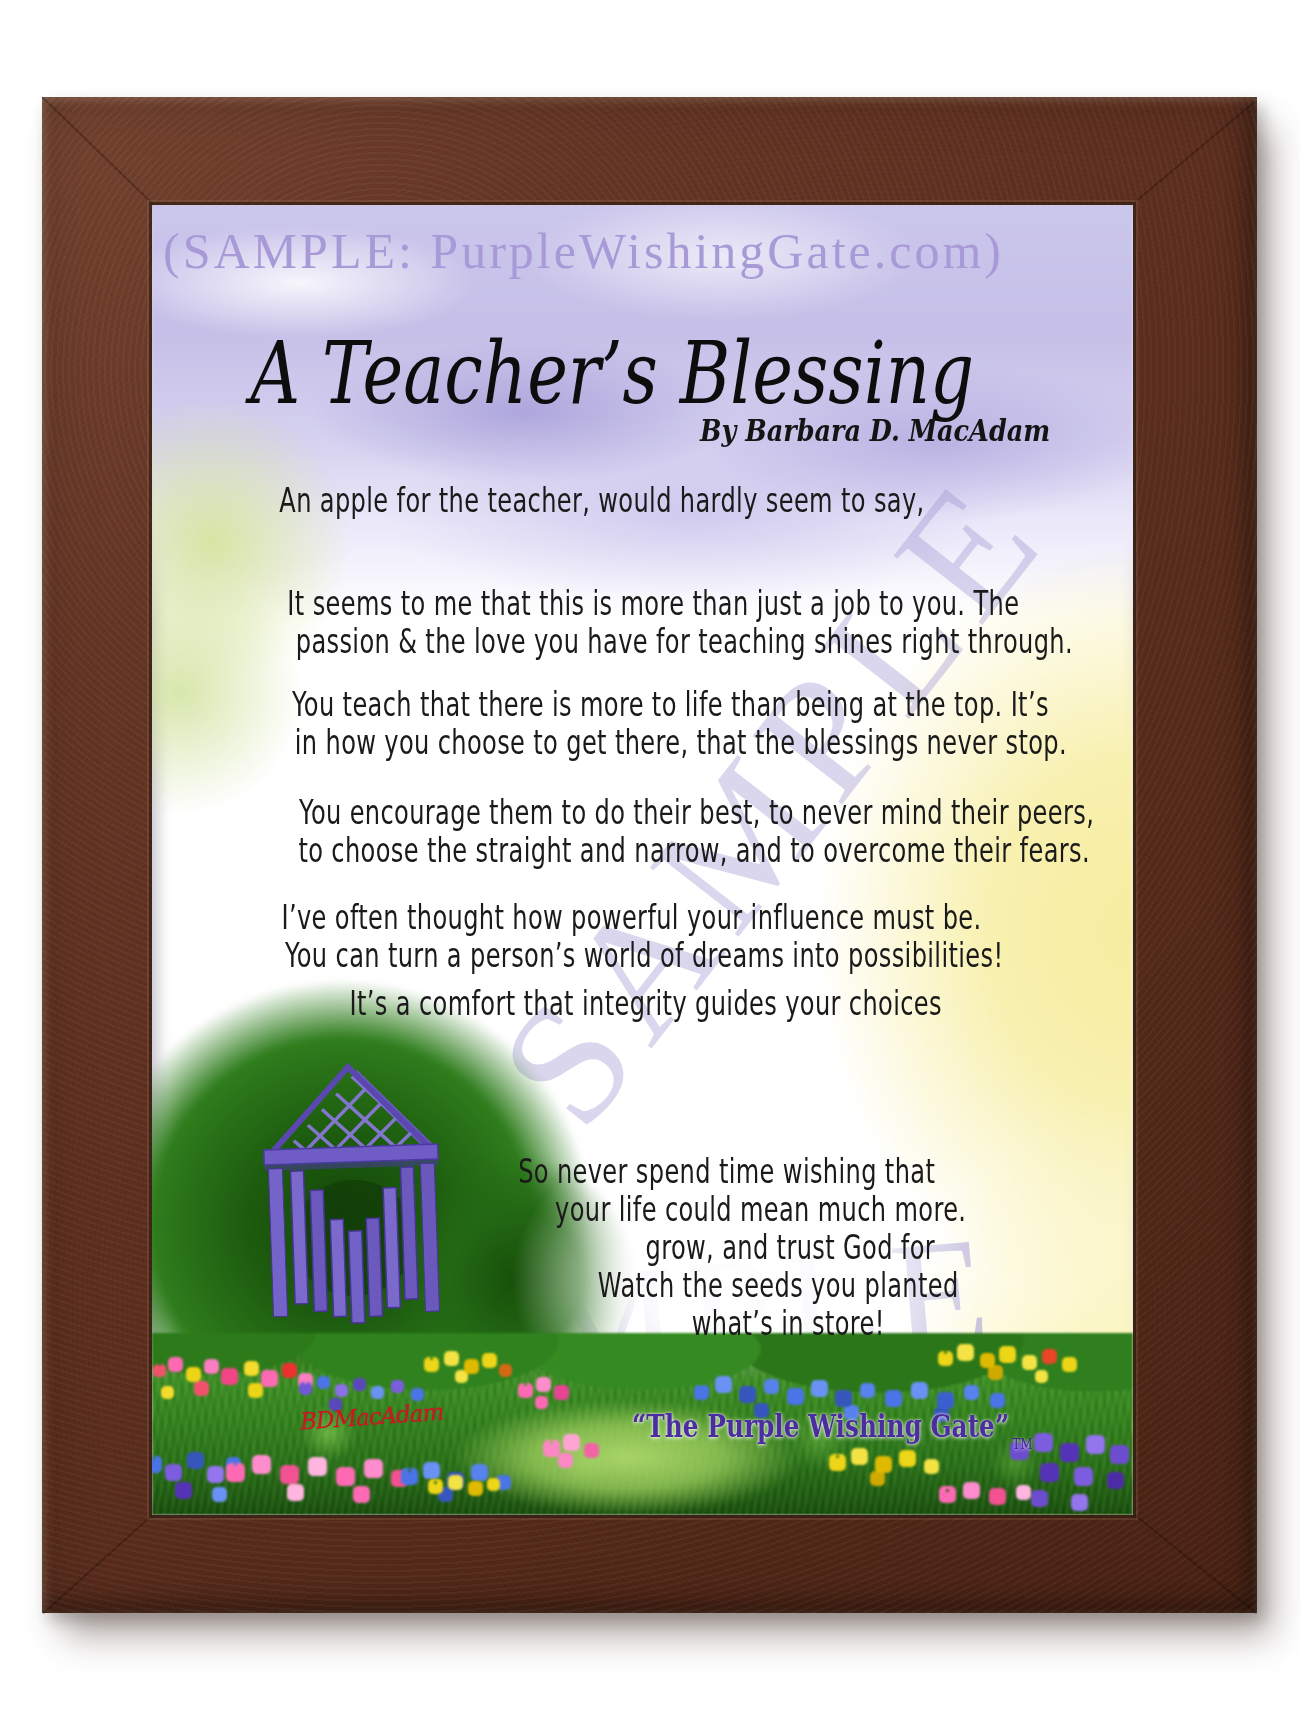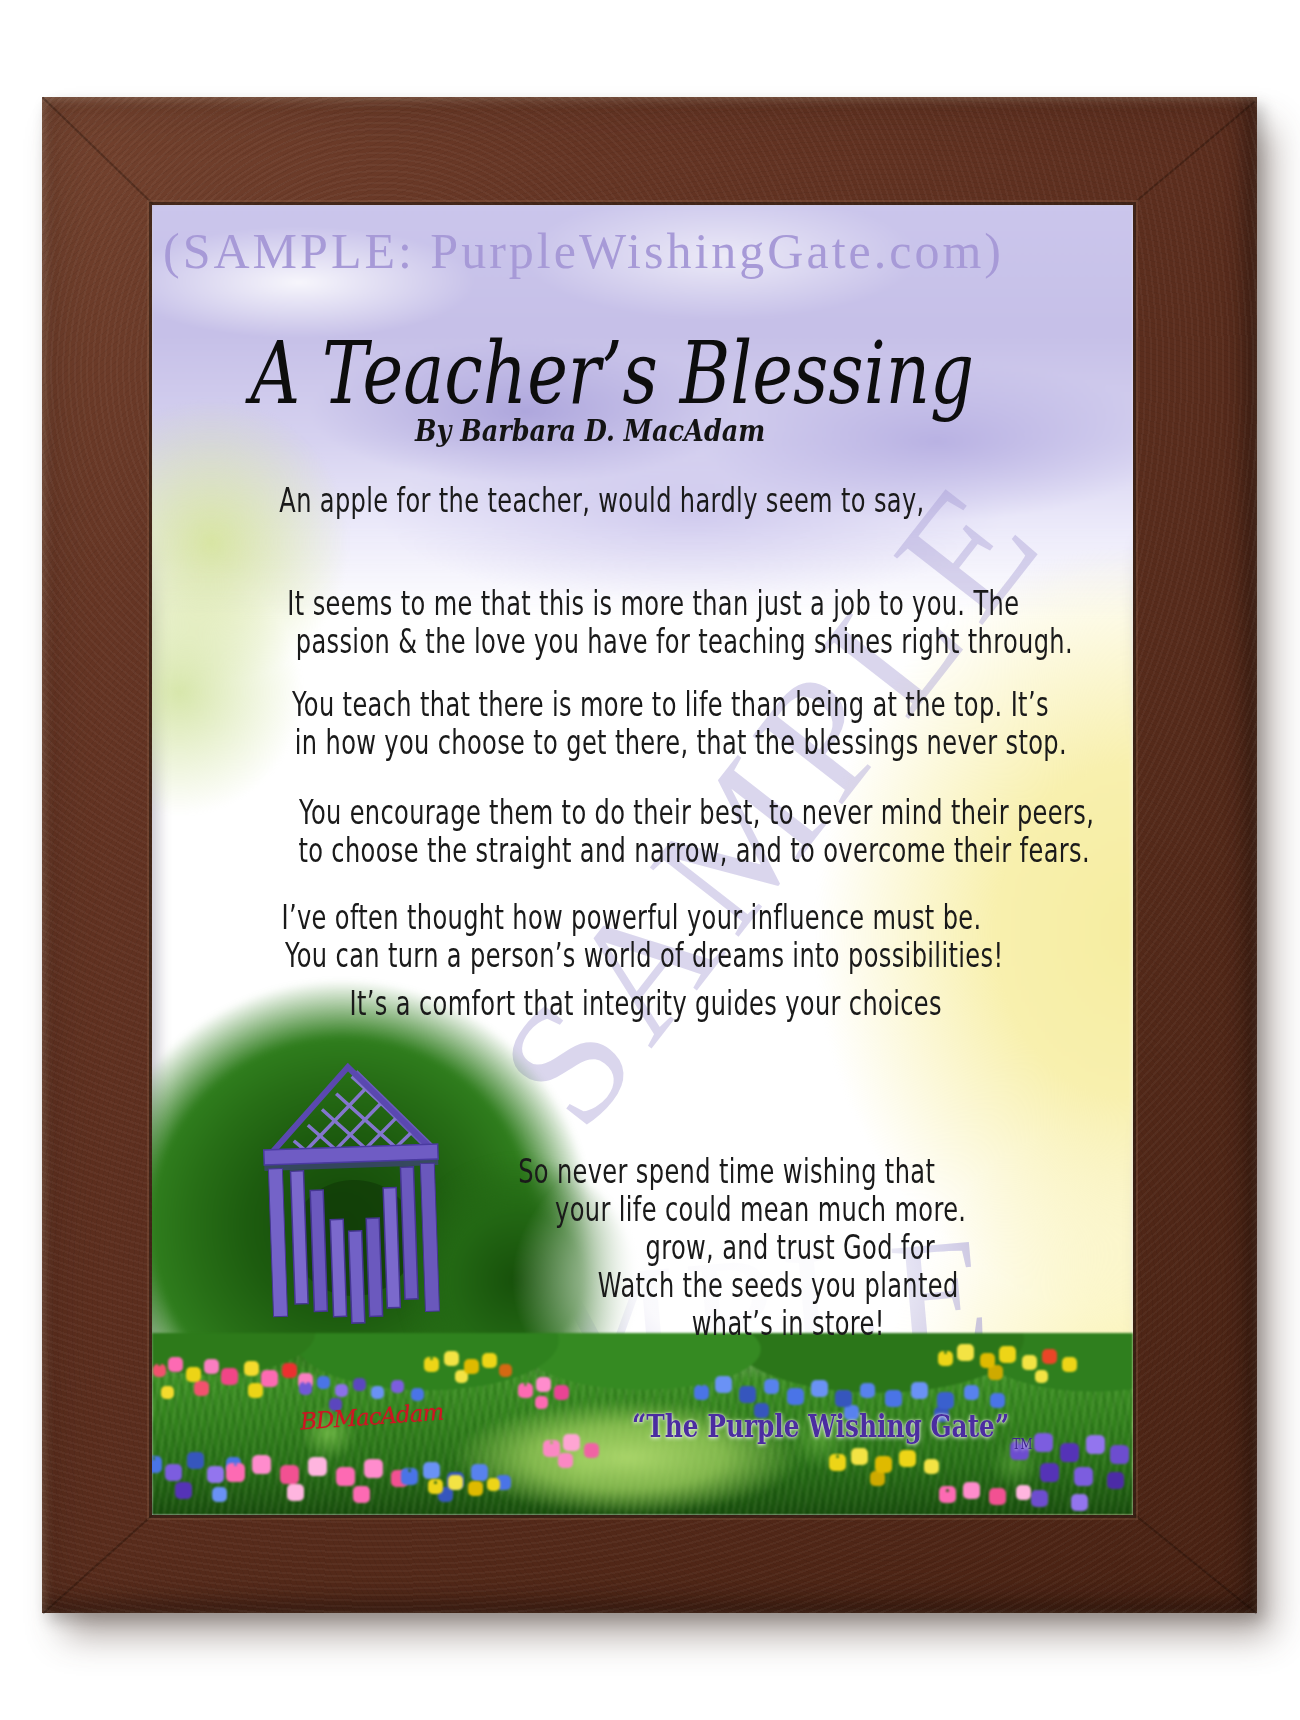--- a/index.html
+++ b/index.html
@@ -99,21 +99,21 @@
   .tmline .scale{display:inline-block;transform:scaleX(.8);transform-origin:center;}
   .tmsym{font-size:15px;font-weight:400;color:#3f2590;vertical-align:-12px;margin-left:4px;
        text-shadow:0 1px 4px rgba(255,255,255,.9);}
 
   
   .header{left:0;top:17px;width:863px;text-align:center;font-family:"Liberation Serif",serif;
        font-size:50px;letter-spacing:3px;color:#a79ad7;white-space:nowrap;}
   .title{left:-30px;top:86px;width:981px;text-align:center;font-family:"DejaVu Serif",serif;
        font-style:italic;font-size:86px;color:#0d0d0d;white-space:nowrap;margin-top:32px;}
   .title .scale{display:inline-block;transform:scaleX(.8);transform-origin:center;}
-  .byline{left:-52px;top:208px;width:981px;text-align:center;font-family:"DejaVu Serif",serif;
+  .byline{left:-52px;top:208px;width:981px;text-align:right;font-family:"DejaVu Serif",serif;
        font-style:italic;font-weight:700;font-size:30px;color:#141414;white-space:nowrap;}
   .byline .scale{display:inline-block;transform:scaleX(.85);transform-origin:center;}
 
   .stanza{position:absolute;left:0;width:880px;text-align:center;font-size:33px;line-height:38px;
        color:#1a1a1a;}
   .ln{white-space:nowrap;}
   .ln .scale{display:inline-block;transform:scaleX(.73);transform-origin:center;letter-spacing:.5px;}
   .s1{top:277px;padding-left:8px;} .s2{top:380px;} .s3{top:481px;} .s4{top:589px;} .s5{top:694px;}
   .s6{top:780px;} .s7{top:948px;}
 </style>

